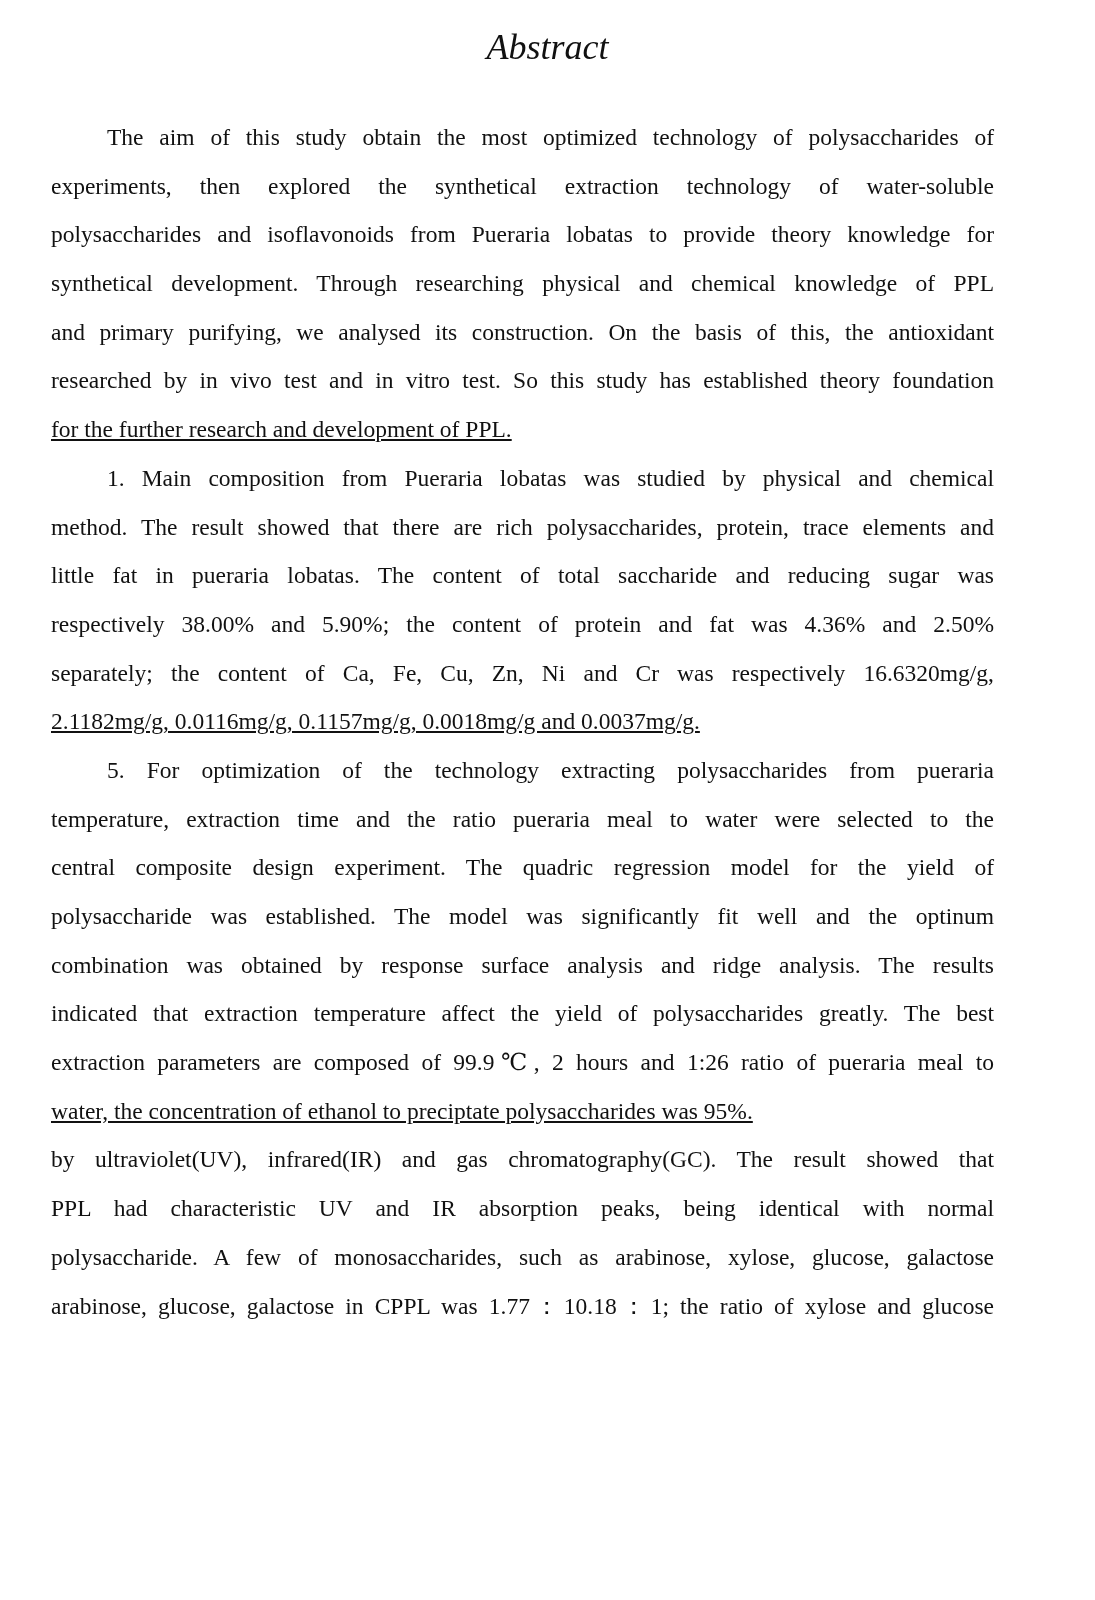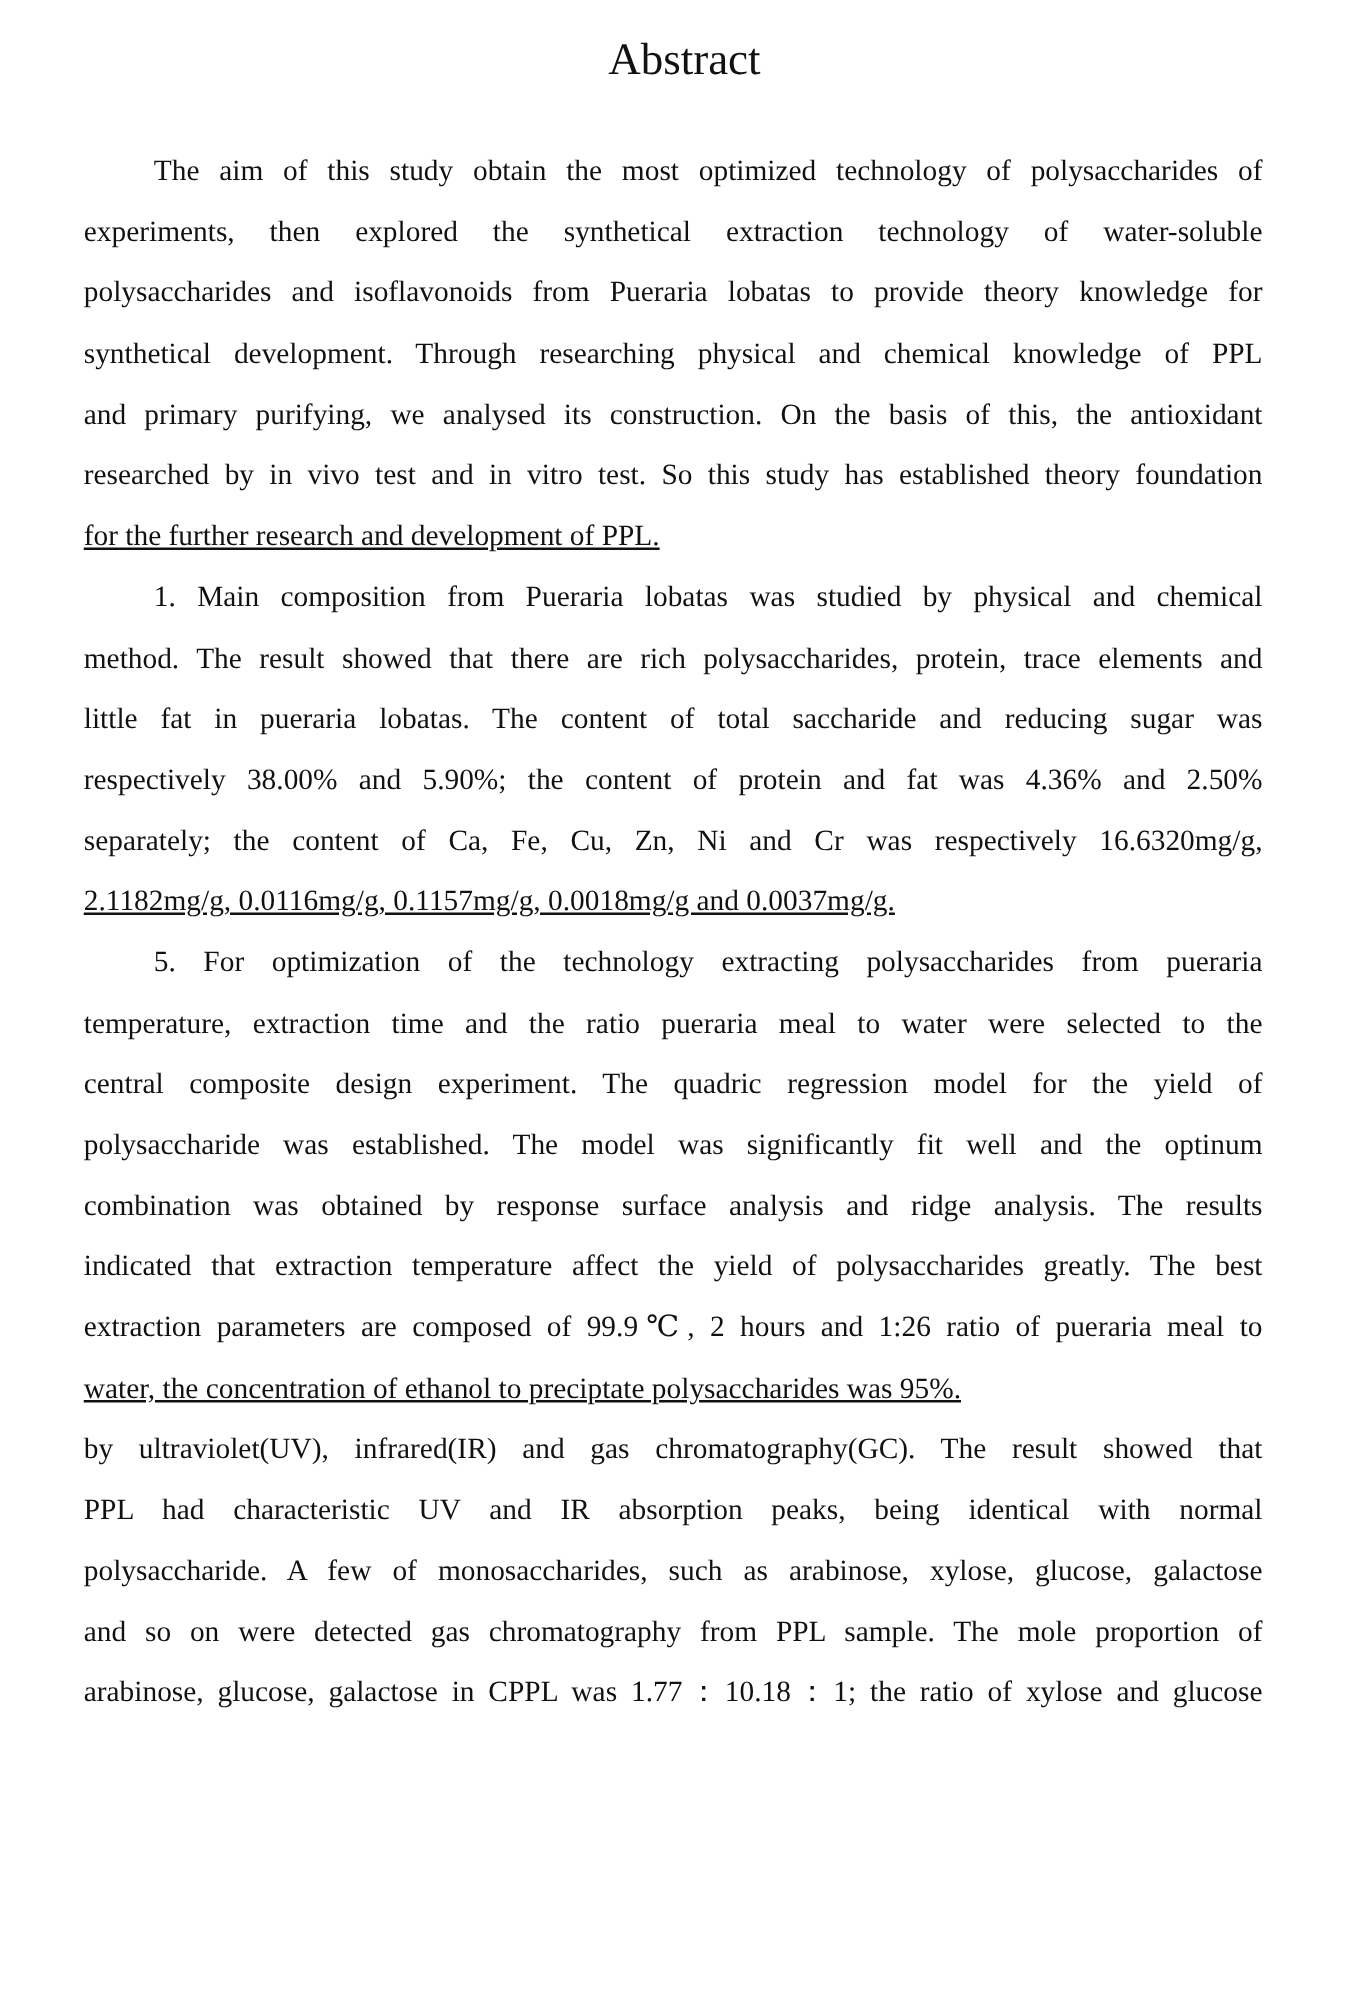--- a/index.html
+++ b/index.html
@@ -24,24 +24,25 @@
     }
     .title {
       position: absolute;
       top: 22px;
       left: 0;
       width: 1095px;
       text-align: center;
       font-size: 36px;
       line-height: 50px;
       letter-spacing: 0px;
+      font-style: italic;
     }
     .body-text {
       position: absolute;
-      left: 67px;
+      left: 51px;
       width: 943px;
       top: 113px;
     }
     .line {
       display: block;
       height: 48.7px;
       line-height: 48.7px;
       font-size: 23.5px;
       text-align: justify;
       text-align-last: justify;
@@ -79,16 +80,15 @@
       <span class="line">temperature, extraction time and the ratio pueraria meal to water were selected to the</span>
       <span class="line">central composite design experiment. The quadric regression model for the yield of</span>
       <span class="line">polysaccharide was established. The model was significantly fit well and the optinum</span>
       <span class="line">combination was obtained by response surface analysis and ridge analysis. The results</span>
       <span class="line">indicated that extraction temperature affect the yield of polysaccharides greatly. The best</span>
       <span class="line">extraction parameters are composed of 99.9℃, 2 hours and 1:26 ratio of pueraria meal to</span>
       <span class="line last">water, the concentration of ethanol to preciptate polysaccharides was 95%.</span>
       <span class="line">by ultraviolet(UV), infrared(IR) and gas chromatography(GC). The result showed that</span>
       <span class="line">PPL had characteristic UV and IR absorption peaks, being identical with normal</span>
       <span class="line">polysaccharide. A few of monosaccharides, such as arabinose, xylose, glucose, galactose</span>
-      <span class="line">and so on were detected gas chromatography from PPL sample. The mole proportion of</span>
       <span class="line">arabinose, glucose, galactose in CPPL was 1.77：10.18：1; the ratio of xylose and glucose</span>
     </div>
 </div>
 
 </body></html>

